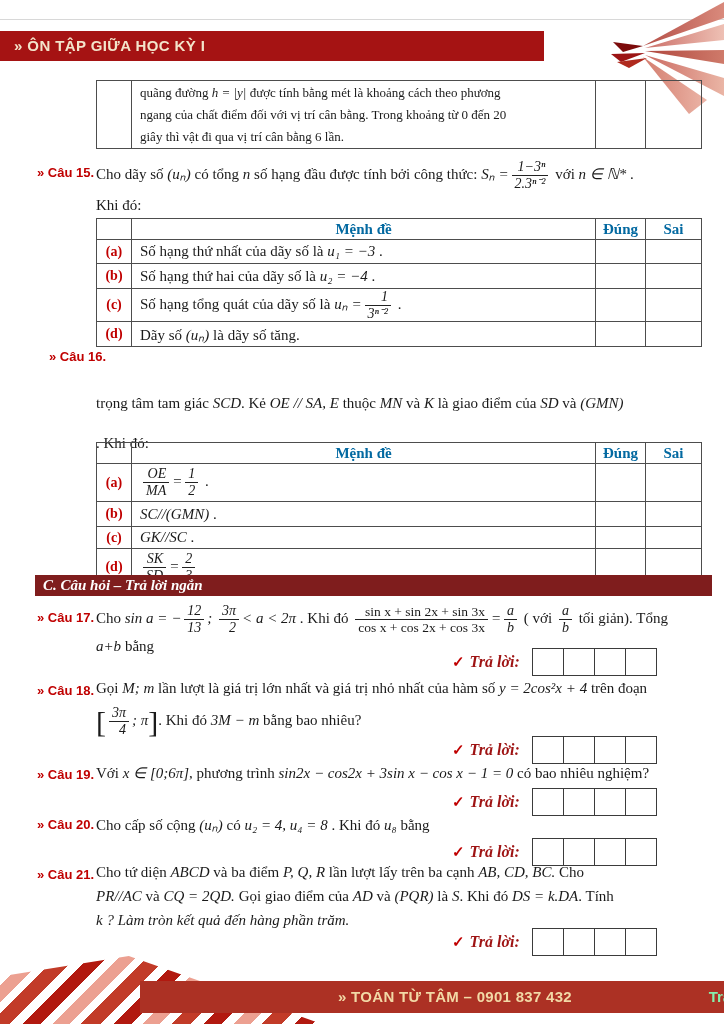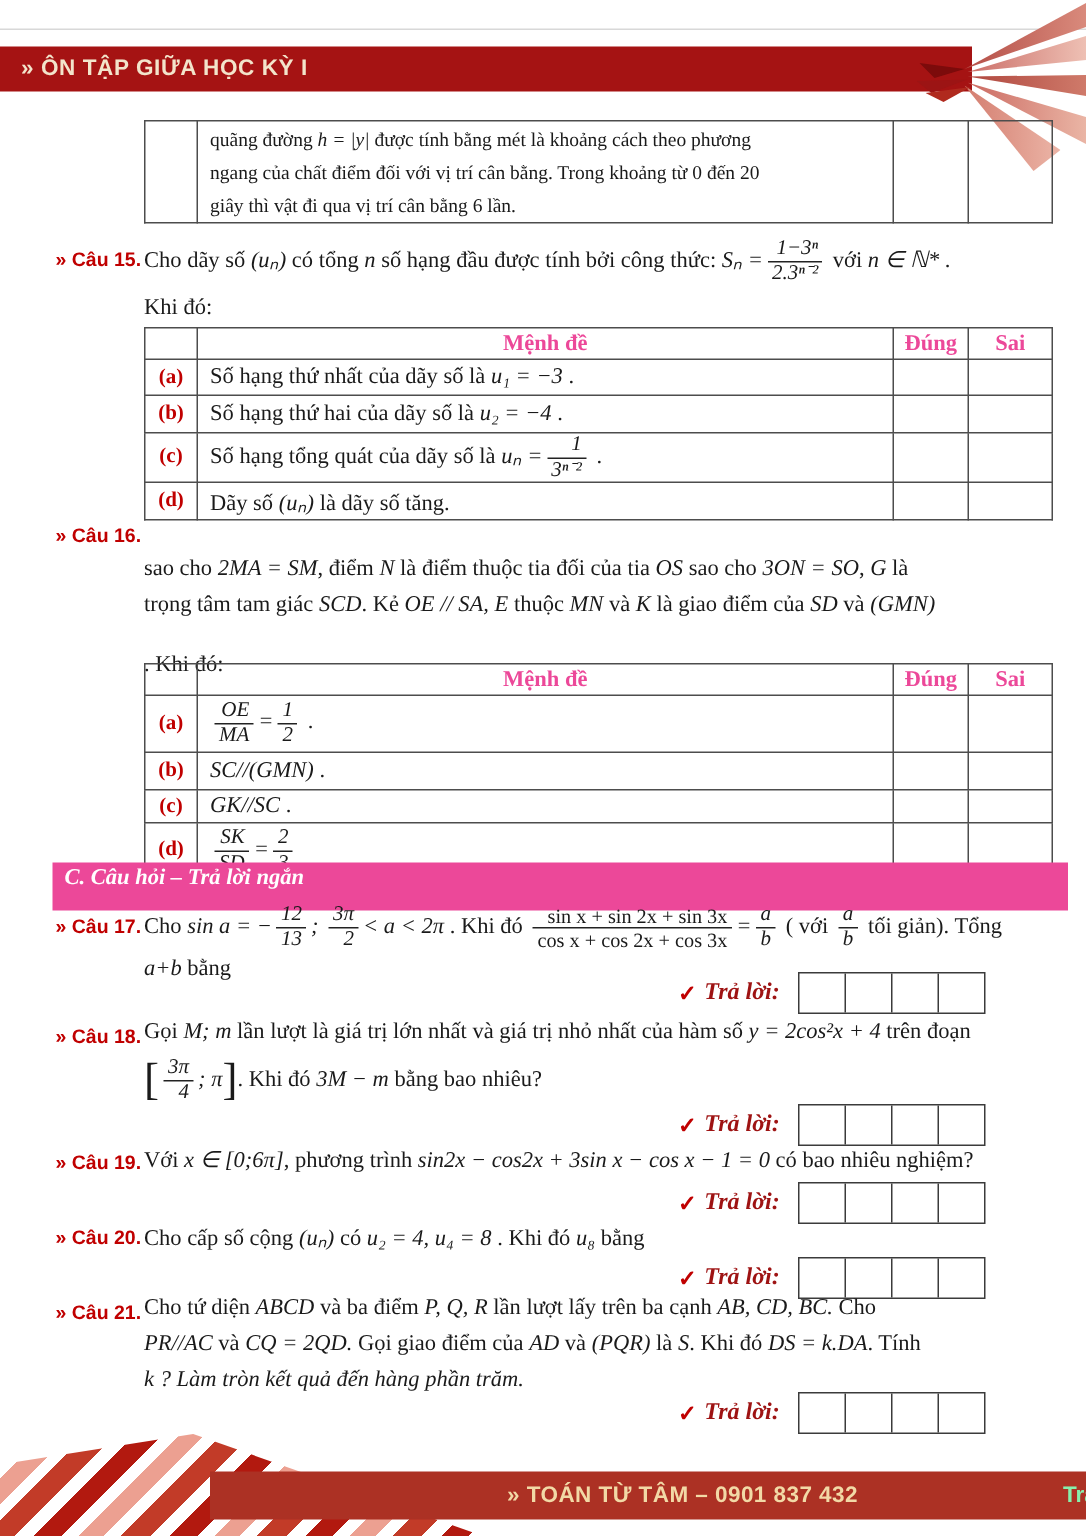--- a/index.html
+++ b/index.html
@@ -1,47 +1,47 @@
 <!DOCTYPE html>
 <html><head>
 <meta charset="utf-8">
 <style>
   html,body{margin:0;padding:0;background:#e8e8e8;}
   .page{position:relative;width:724px;height:1024px;background:#ffffff;margin:0 auto;
         overflow:hidden;font-family:"Liberation Serif",serif;color:#1a1a1a;}
   .abs{position:absolute;}
   .topline{left:0;top:19px;width:724px;height:1px;background:#d8d8d8;}
   
-  .headerbar{left:0;top:31px;width:648px;height:30px;background:#a51313;}
+  .headerbar{left:0;top:31px;width:544px;height:30px;background:#a51313;}
   .headerbar .title{position:absolute;left:14px;top:0;line-height:30px;color:#f3e4cb;
         font-family:"Liberation Sans",sans-serif;font-weight:bold;font-size:15px;letter-spacing:.4px;}
   .fanbox{left:555px;top:0;width:169px;height:120px;pointer-events:none;}
   .fan{position:absolute;left:0;top:0;width:169px;height:120px;}
   
-  .cbar{left:35px;top:575px;width:677px;height:32px;background:#ec4899;}
+  .cbar{left:35px;top:575px;width:677px;height:21px;background:#7f1d1d;}
   .cbar .ctitle{position:absolute;left:8px;top:0;line-height:21px;color:#ffffff;
         font-style:italic;font-weight:bold;font-size:15px;}
   
   .line{position:absolute;white-space:nowrap;font-size:15px;}
   .t{font-style:normal;}
   .m{font-style:italic;}
   .qlabel{position:absolute;left:37px;white-space:nowrap;color:#c00000;
         font-family:"Liberation Sans",sans-serif;font-weight:bold;font-size:13px;}
   .frac{display:inline-block;vertical-align:middle;text-align:right;line-height:1.12;margin:0 3px;
         font-size:14px;}
   .frac .num{display:block;border-bottom:1px solid #222;padding:0 3px;}
   .frac .den{display:block;padding:0 3px;}
   .frac.it{font-style:italic;}
   .bigbr{font-size:30px;font-weight:400;vertical-align:middle;line-height:1;}
   
   table.tf{border-collapse:collapse;table-layout:fixed;font-size:15px;}
   table.tf td{border:1px solid #4d4d4d;vertical-align:middle;padding:0;}
   table.tf td.c{padding-left:8px;}
   table.tf td.k{text-align:center;color:#c00000;font-weight:bold;font-size:14px;}
-  table.tf td.hm,table.tf td.hd{text-align:center;color:#ec4899;font-weight:bold;}
+  table.tf td.hm,table.tf td.hd{text-align:center;color:#0369a1;font-weight:bold;}
   
   .ans{position:absolute;display:flex;align-items:center;}
   .ans .chk{color:#c00000;font-weight:bold;font-size:15px;margin-right:5px;}
   .ans .albl{color:#9e1313;font-weight:bold;font-style:italic;font-size:16px;}
   .abox{display:flex;margin-left:12px;border:1px solid #3b3b3b;height:26px;background:#fff;}
   .abox .cell{width:30px;height:26px;border-left:1px solid #3b3b3b;}
   .abox .cell:first-child{border-left:none;}
   
   .stripes{left:0;top:956px;width:322px;height:68px;
       background:repeating-linear-gradient(135deg,#b2190f 0 13px,rgba(0,0,0,0) 13px 21px,
@@ -136,24 +136,21 @@
     </tr>
     <tr style="height:25px">
       <td class="k">(d)</td>
       <td class="c"><span class="t">Dãy số </span><span class="m">(uₙ)</span><span class="t"> là dãy số tăng.</span></td>
       <td></td>
           <td></td>
     </tr>
   </tbody>
     </table>
 
-  <div class="qlabel" style="top:349px;">» Câu 16.</div>
-  <div class="line" style="left:96px;top:371px;">
-    <span class="t">sao cho </span><span class="m">2MA = SM</span><span class="t">, điểm </span><span class="m">N</span><span class="t"> là điểm thuộc tia đối của tia </span><span class="m">OS</span><span class="t"> sao cho </span><span class="m">3ON = SO</span><span class="t">, </span><span class="m">G</span><span class="t"> là</span>
-  </div>
+  <div class="qlabel" style="top:349px;margin-left:12px;">» Câu 16.</div>
   <div class="line" style="left:96px;top:395px;">
     <span class="t">trọng tâm tam giác </span><span class="m">SCD</span><span class="t">. Kẻ </span><span class="m">OE // SA,</span><span class="t"> </span><span class="m">E</span><span class="t"> thuộc </span><span class="m">MN</span><span class="t"> và </span><span class="m">K</span><span class="t"> là giao điểm của </span><span class="m">SD</span><span class="t"> và </span><span class="m">(GMN)</span>
   </div>
   <div class="line" style="left:96px;top:435px;">. Khi đó:</div>
 
   <table class="tf abs" style="left:96px;top:442px;width:605px;">
     <colgroup>
         <col style="width:35px">
         <col style="width:464px">
         <col style="width:50px">

